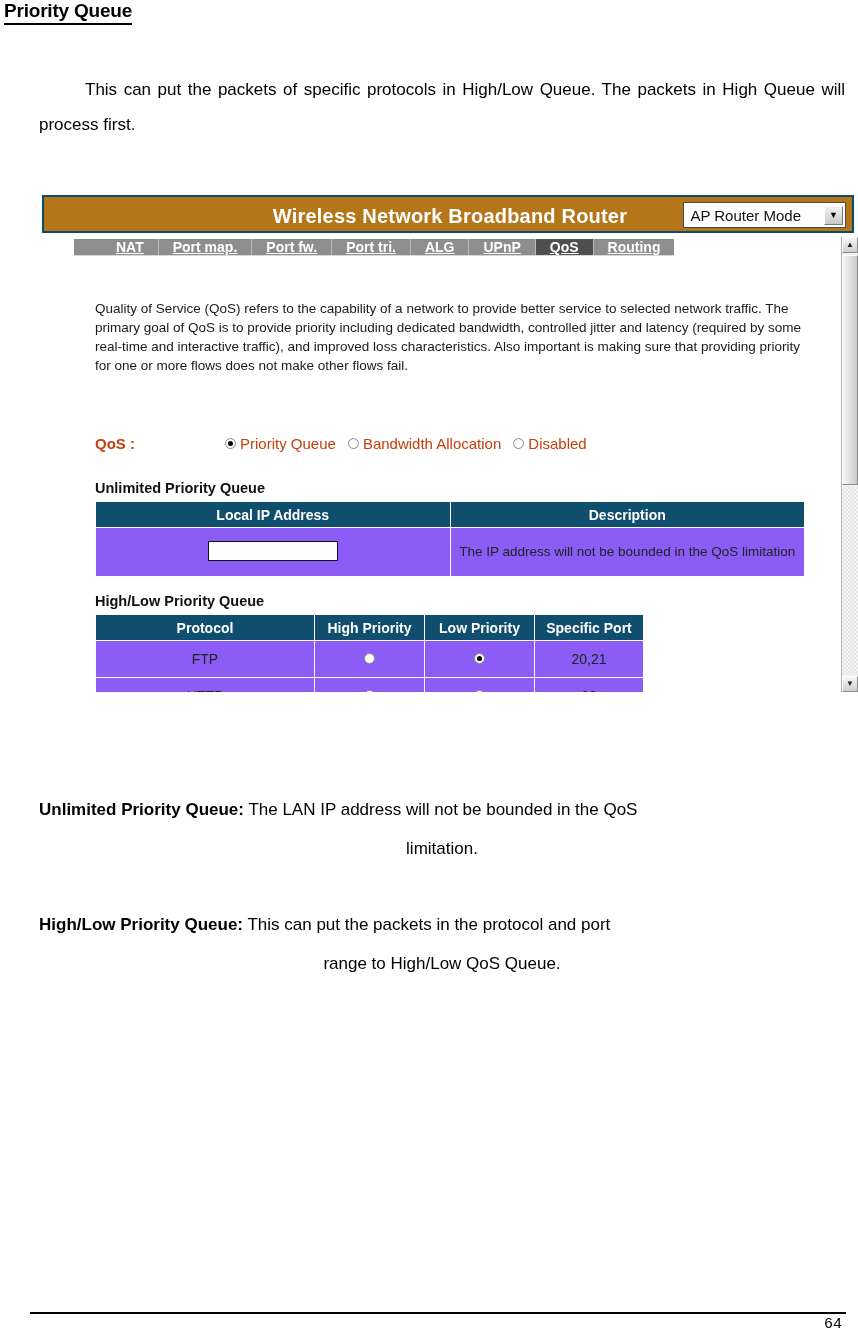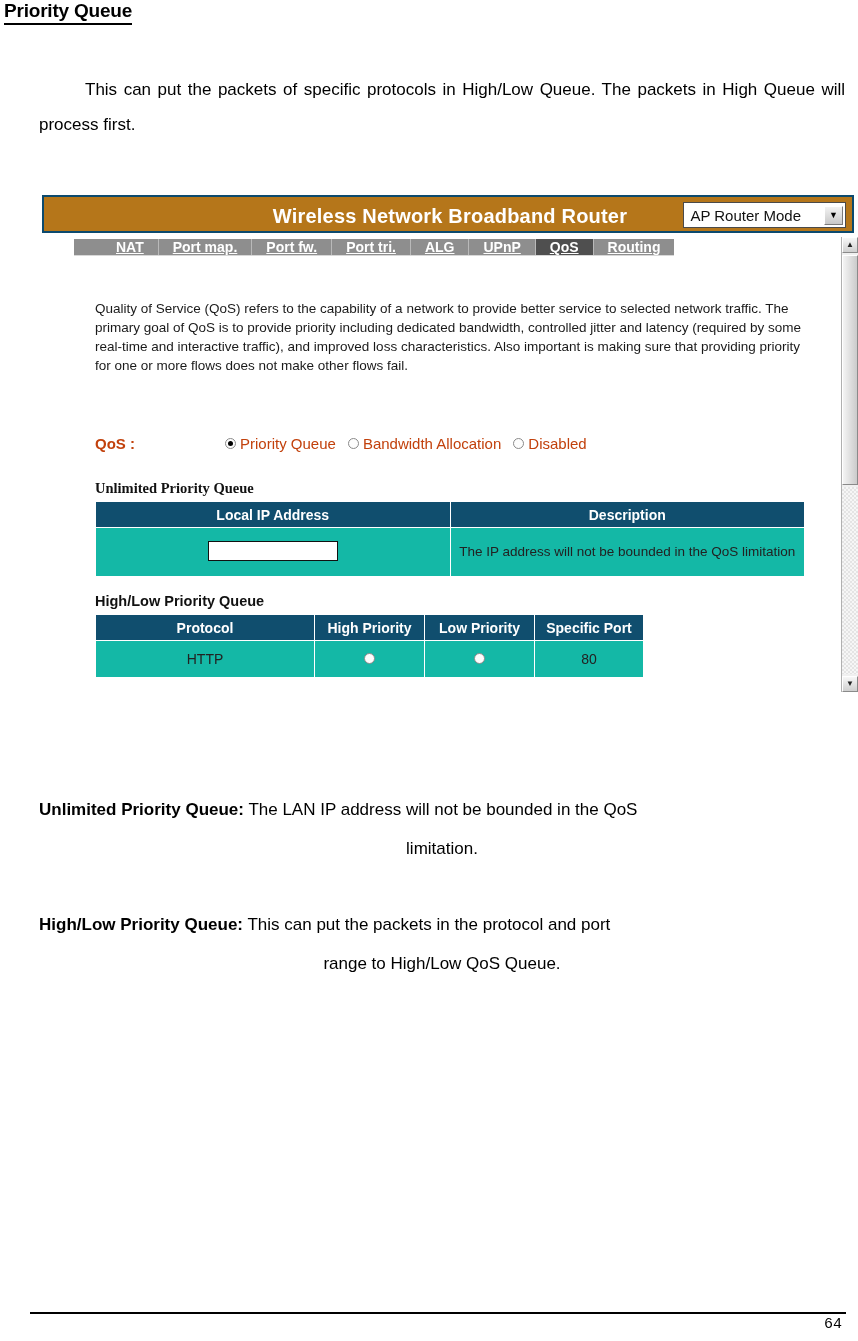--- a/index.html
+++ b/index.html
@@ -203,21 +203,21 @@
   }
 
   
   .sec-cap {
     position: absolute;
     left: 53px;
     font-size: 14.5px;
     font-weight: bold;
     color: #111;
   }
-  .sec-cap.one { top: 285px; font-family: Liberation Serif, serif; }
+  .sec-cap.one { top: 285px; }
   .sec-cap.two { top: 398px; }
 
   
   table.grid {
     position: absolute;
     border-collapse: collapse;
     table-layout: fixed;
     font-size: 14px;
   }
   table.grid th {
@@ -225,21 +225,21 @@
     color: #ffffff;
     font-weight: bold;
     font-size: 14px;
     height: 25px;
     text-align: center;
     border: 1px solid #ffffff;
     padding: 0 2px;
     margin-left: 20px;
   }
   table.grid td {
-    background: #14b8a6;
+    background: #8b5cf6;
     color: #222222;
     text-align: center;
     border: 1px solid #ffffff;
     padding: 3px 4px;
     font-size: 14px;
     margin-top: 42px;
   }
 
   #tbl-unlimited { left: 53px; top: 306px; width: 710px; }
   #tbl-unlimited td.ipcell { height: 42px; }
@@ -418,20 +418,30 @@
       <thead>
         <tr>
           <th class="proto">Protocol</th>
           <th class="hi">High Priority</th>
           <th class="lo">Low Priority</th>
           <th class="sp">Specific Port</th>
         </tr>
       </thead>
       <tbody>
         <tr>
+          <td>FTP</td>
+          <td>
+            <span class="radio"></span>
+          </td>
+          <td>
+            <span class="radio checked"></span>
+          </td>
+          <td>20,21</td>
+        </tr>
+        <tr>
           <td>HTTP</td>
           <td>
             <span class="radio"></span>
           </td>
           <td>
             <span class="radio"></span>
           </td>
           <td>80</td>
         </tr>
       </tbody>

